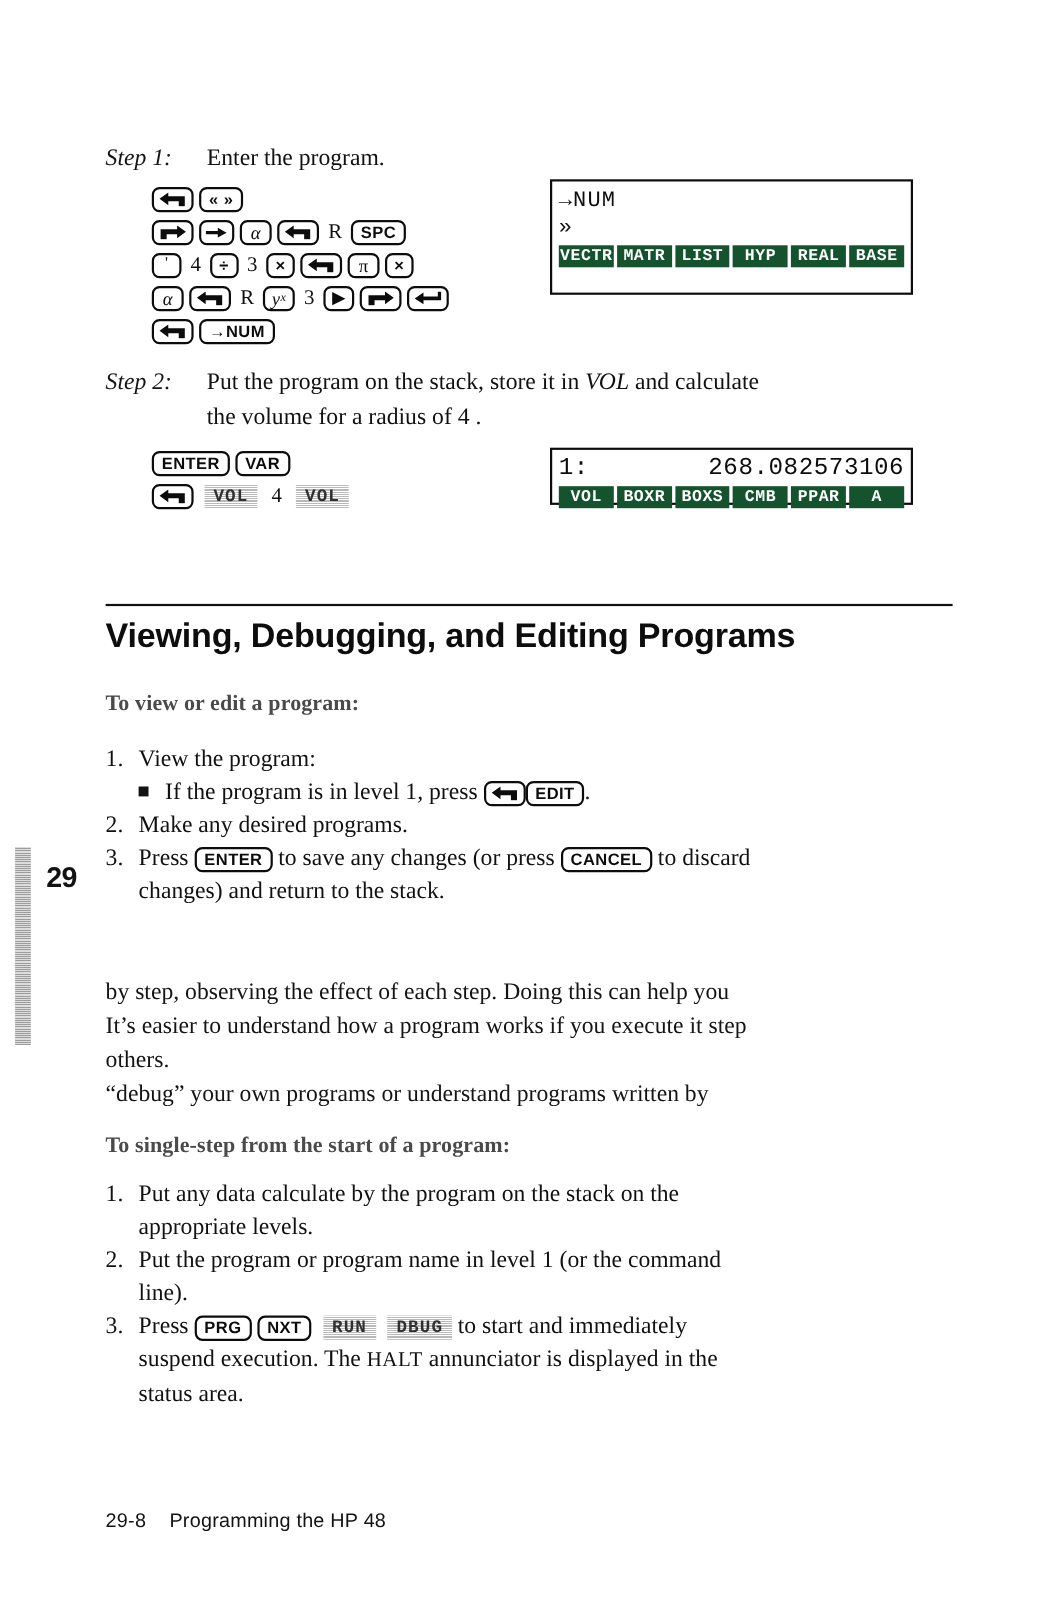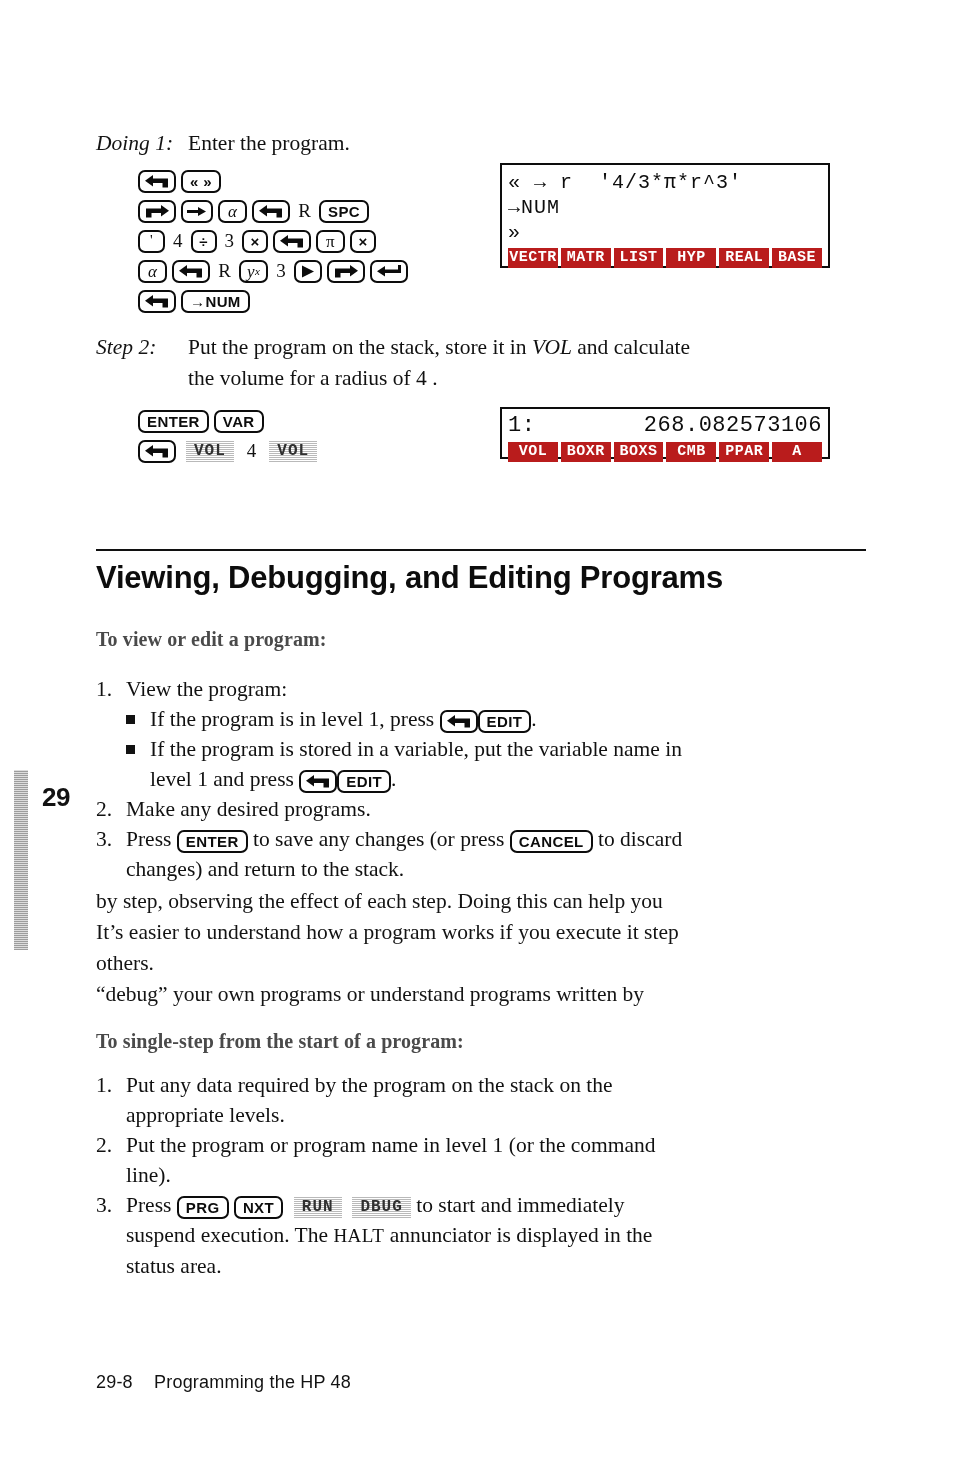--- a/index.html
+++ b/index.html
@@ -207,21 +207,21 @@
     color: #0d0d0d;
     letter-spacing: .5px;
   }
   .lcd-menu {
     display: flex;
     gap: 3px;
     margin-top: 3px;
   }
   .lcd-menu .cell {
     flex: 1 1 0;
-    background: #b91c1c;
+    background: #14532d;
     color: #ffffff;
     font-family: "Liberation Mono", monospace;
     font-size: 15px;
     font-weight: bold;
     letter-spacing: .5px;
     text-align: center;
     padding: 2px 0 3px 0;
     line-height: 1;
   }
 
@@ -308,21 +308,21 @@
 </style>
 </head>
 <body>
 
 <div class="chapter-tab"></div>
 <div class="chapter-number">29</div>
 
 <div class="page">
 
   <div class="step-row" style="position:absolute; left:0; top:128px; width:770px;">
-    <div class="step-label">Doing 1:</div>
+    <div class="step-label">Step 1:</div>
     <div class="step-body">Enter the program.</div>
   </div>
 
   <div class="keyblock" style="position:absolute; left:42px; top:168px;">
 
     <div class="keyrow">
       <span class="key shift">
         <svg width="26" height="13" viewBox="0 0 26 13" aria-hidden="true">
           <path d="M9 0 L9 3.5 L24 3.5 L24 12.5 L18.5 12.5 L18.5 8 L9 8 L9 11.5 L1 5.75 Z" fill="#0c0c0c"></path>
         </svg>
@@ -400,21 +400,20 @@
       <span class="key shift">
         <svg width="26" height="13" viewBox="0 0 26 13" aria-hidden="true">
           <path d="M9 0 L9 3.5 L24 3.5 L24 12.5 L18.5 12.5 L18.5 8 L9 8 L9 11.5 L1 5.75 Z" fill="#0c0c0c"></path>
         </svg>
       </span>
       <span class="key">→NUM</span>
     </div>
   </div>
 
   <div class="lcd" style="position:absolute; left:404px; top:163px; width:330px; height:105px;">
-    <div class="lcd-line">« → r  '4/3*π*r^3'</div>
     <div class="lcd-line">→NUM</div>
     <div class="lcd-line">»</div>
     <div class="lcd-menu">
       <div class="cell">VECTR</div>
       <div class="cell">MATR</div>
       <div class="cell">LIST</div>
       <div class="cell">HYP</div>
       <div class="cell">REAL</div>
       <div class="cell">BASE</div>
     </div>
@@ -477,30 +476,20 @@
       <li>
         <span class="bul">
             <i></i>
           </span>
         <span class="txt"><span>If the program is in level 1, press </span><span class="key shift">
               <svg width="26" height="13" viewBox="0 0 26 13" aria-hidden="true">
                 <path d="M9 0 L9 3.5 L24 3.5 L24 12.5 L18.5 12.5 L18.5 8 L9 8 L9 11.5 L1 5.75 Z" fill="#0c0c0c"></path>
               </svg>
             </span><span class="key">EDIT</span><span>.</span></span>
       </li>
-      <li>
-        <span class="bul">
-            <i></i>
-          </span>
-        <span class="txt"><span>If the program is stored in a variable, put the variable name in</span><br><span>level 1 and press </span><span class="key shift">
-              <svg width="26" height="13" viewBox="0 0 26 13" aria-hidden="true">
-                <path d="M9 0 L9 3.5 L24 3.5 L24 12.5 L18.5 12.5 L18.5 8 L9 8 L9 11.5 L1 5.75 Z" fill="#0c0c0c"></path>
-              </svg>
-            </span><span class="key">EDIT</span><span>.</span></span>
-      </li>
     </ul>
 
     <ol class="numlist">
       <li>
         <span class="num">2.</span>
         <span class="txt">Make any desired programs.</span>
       </li>
       <li>
         <span class="num">3.</span>
         <span class="txt"><span>Press </span><span class="key">ENTER</span><span> to save any changes (or press </span><span class="key">CANCEL</span><span> to discard</span><br><span>changes) and return to the stack.</span></span>
@@ -514,21 +503,21 @@
     <div>others.</div>
     <div>“debug” your own programs or understand programs written by</div>
   </div>
 
   <div class="h2" style="position:absolute; left:0; top:1030px;">To single-step from the start of a program:</div>
 
   <div style="position:absolute; left:0; top:1070px; width:770px;">
     <ol class="numlist">
       <li>
         <span class="num">1.</span>
-        <span class="txt"><span>Put any data required by the program on the stack on the</span><br><span>appropriate levels.</span></span>
+        <span class="txt"><span>Put any data calculate by the program on the stack on the</span><br><span>appropriate levels.</span></span>
       </li>
       <li>
         <span class="num">2.</span>
         <span class="txt"><span>Put the program or program name in level 1 (or the command</span><br><span>line).</span></span>
       </li>
       <li>
         <span class="num">3.</span>
         <span class="txt"><span>Press </span><span class="key">PRG</span> <span class="key">NXT</span>&nbsp; <span class="menukey">RUN</span>&nbsp; <span class="menukey">DBUG</span><span> to start and immediately</span><br><span>suspend execution.  The </span><span class="mono-inline">HALT</span><span> annunciator is displayed in the</span><br><span>status area.</span></span>
       </li>
     </ol>

